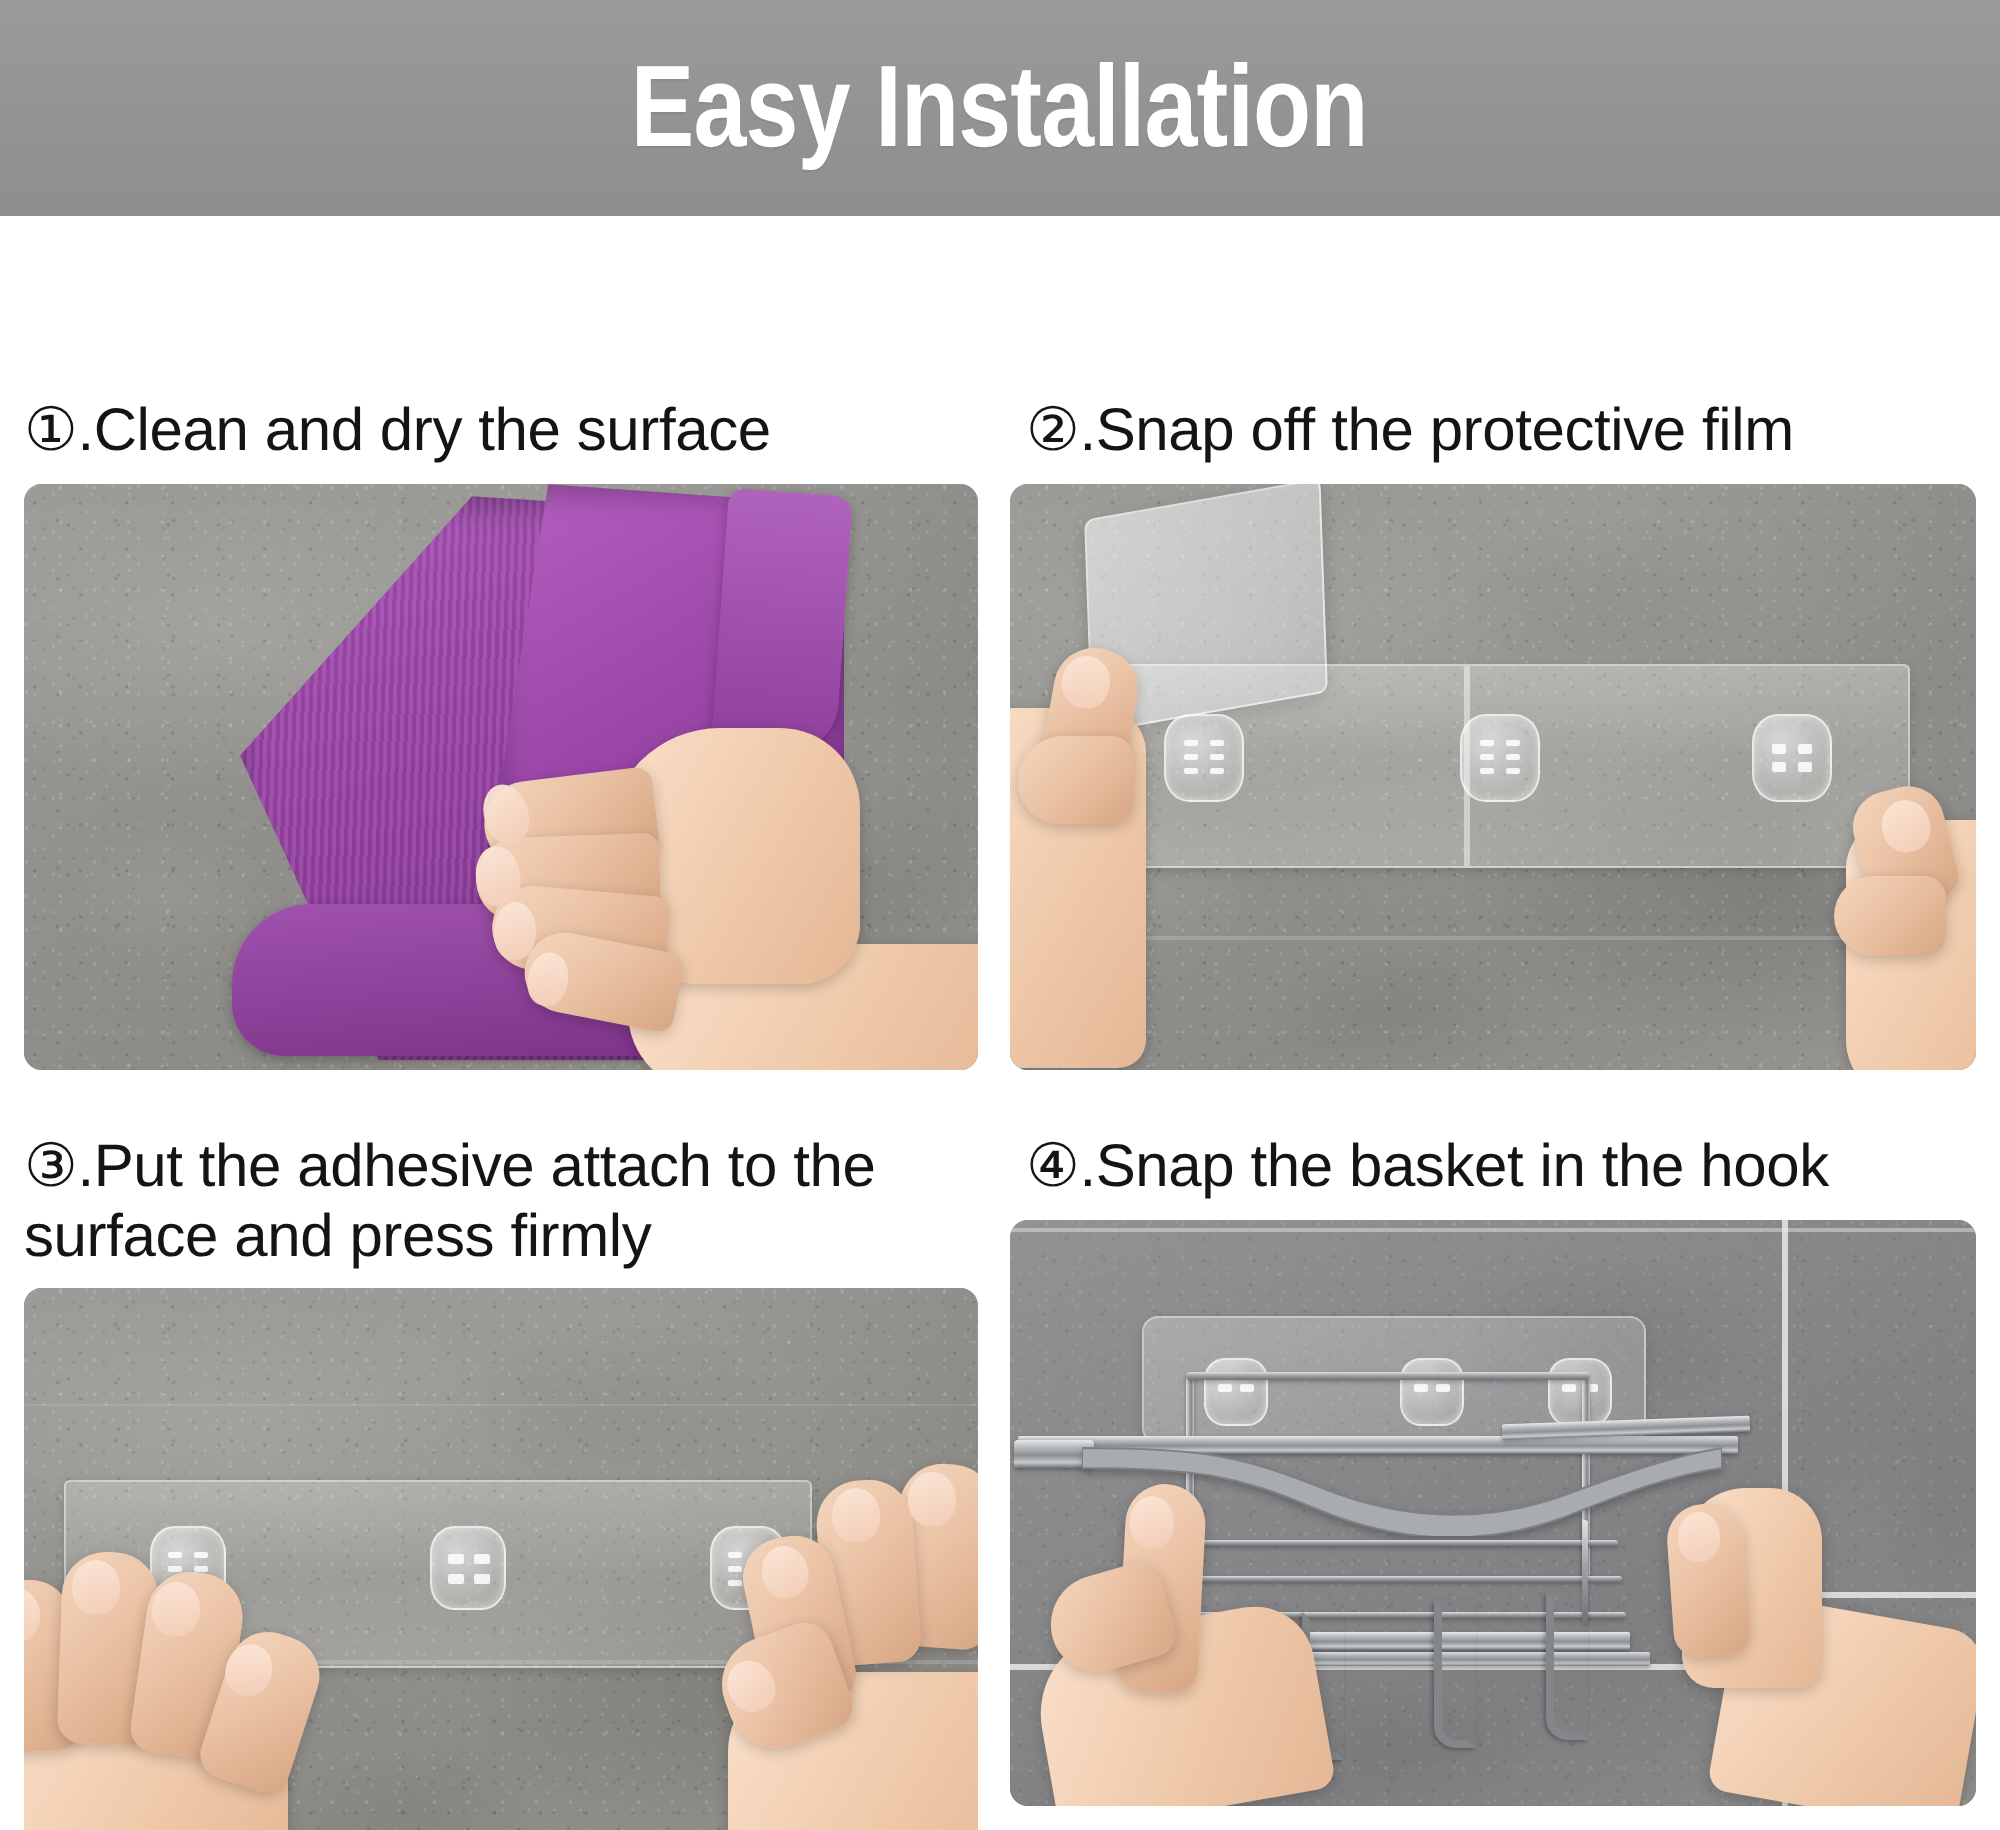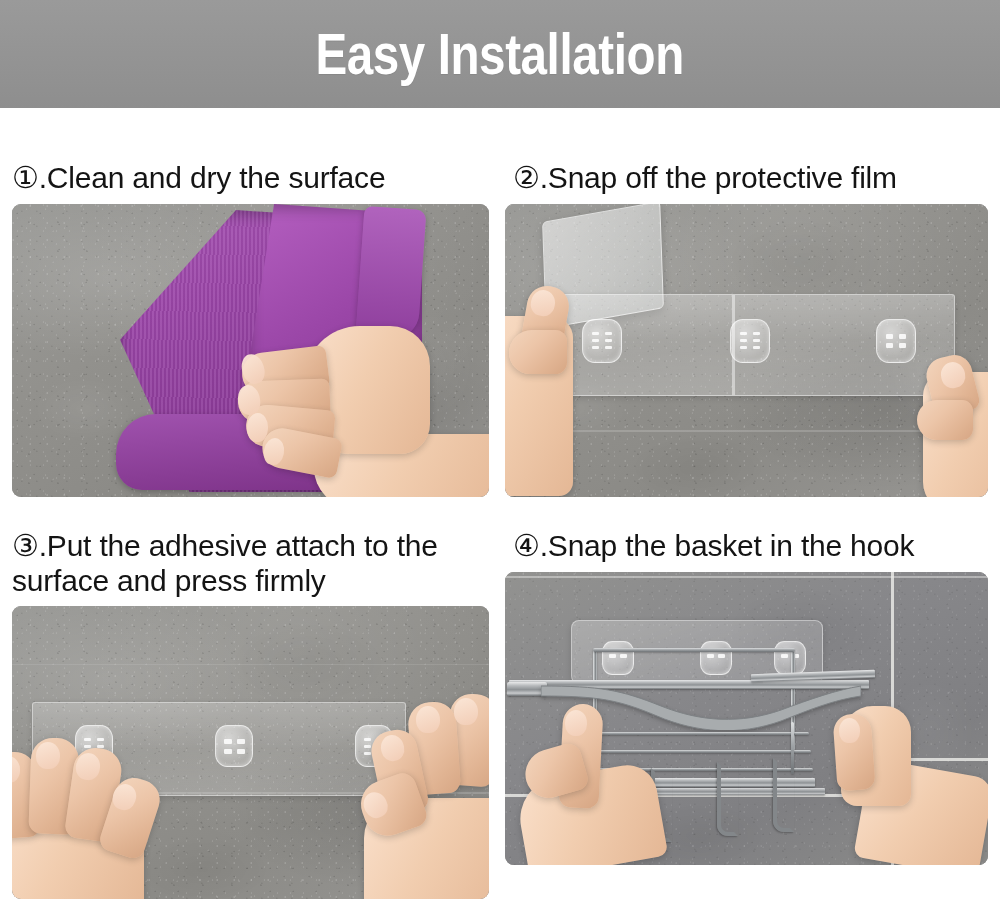--- a/index.html
+++ b/index.html
@@ -27,21 +27,21 @@
     transform-origin:center;
     line-height:1;
     white-space:nowrap;
     text-shadow:0 1px 1px rgba(0,0,0,.07);
   }
 
   
   .steps{
     position:absolute;left:0;top:108px;width:1000px;height:807px;
   }
-  .step{position:absolute;}
+  .step{position:absolute;margin-top:38px;}
   .step-1{left:12px; top:52px;  width:477px;}
   .step-2{left:505px;top:52px;  width:483px;}
   .step-3{left:12px; top:420px; width:477px;}
   .step-4{left:505px;top:420px; width:483px;}
 
   .step-caption{
     font-size:30px;
     color:#141414;
     line-height:1.17;
     letter-spacing:-0.2px;

